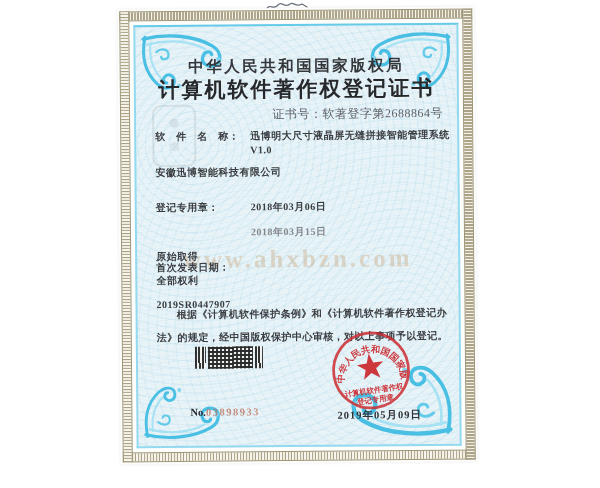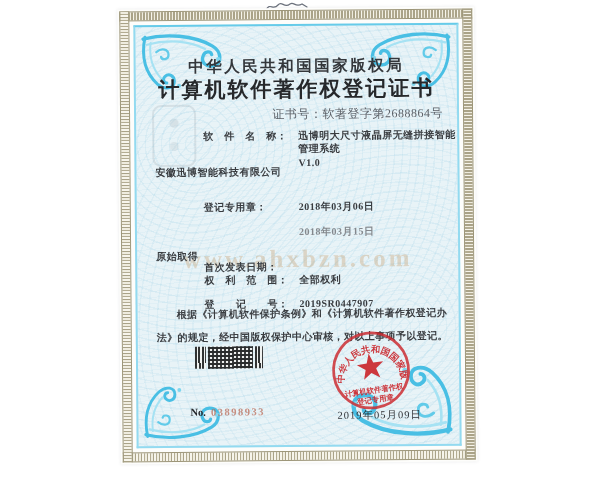--- a/index.html
+++ b/index.html
@@ -31,39 +31,39 @@
   .orn{position:absolute;left:0;top:0;width:100%;height:100%;pointer-events:none;}
 
   .authority{position:absolute;top:30px;left:0;width:100%;text-align:center;
              font-size:15.5px;font-weight:700;letter-spacing:2.5px;color:#34373b;}
   .title{position:absolute;top:49px;left:0;width:100%;text-align:center;
          font-size:21px;font-weight:700;letter-spacing:2px;color:#26282b;}
   .certno{position:absolute;top:80px;right:14px;font-size:12px;color:#5c6168;letter-spacing:.5px;}
 
   .row{position:absolute;left:19px;width:302px;display:flex;font-size:10px;font-weight:600;
        color:#393c40;letter-spacing:.5px;line-height:13px;}
-  .row .lbl{width:95px;flex:0 0 95px;padding-left:48px;}
+  .row .lbl{width:95px;flex:0 0 95px;}
   .row .val{flex:1;}
   .val2{display:block;margin-top:1px;}
 
   .statement{position:absolute;left:19px;top:276px;width:292px;font-size:10px;line-height:23px;
              text-indent:2em;color:#3a3d41;letter-spacing:.4px;font-weight:600;}
 
   .barcode{position:absolute;left:57px;top:320px;width:68px;height:22px;display:flex;opacity:.88;}
   .bc-bars{width:11px;background:repeating-linear-gradient(90deg,#191919 0 2px,#f3f3f1 2px 3.5px);}
   .bc-bars.r{width:8px;}
   .bc-noise{flex:1;margin:0 2px;background-image:
       repeating-linear-gradient(90deg,rgba(15,15,15,.9) 0 2px,rgba(255,255,255,0) 2px 4px),
       repeating-linear-gradient(0deg,#141414 0 2px,#efefed 2px 4px);}
 
   .seal{position:absolute;left:183px;top:295px;width:100px;height:100px;transform:rotate(-8deg);opacity:.93;}
-  .seal-date{position:absolute;left:199px;top:383px;font-size:10.5px;color:#2f3237;letter-spacing:1px;font-weight:400;text-align:right;}
+  .seal-date{position:absolute;left:199px;top:383px;font-size:10.5px;color:#2f3237;letter-spacing:1px;font-weight:700;text-align:right;}
 
   .serial{position:absolute;left:52px;top:380px;font-size:10.5px;color:#24262a;font-weight:600;}
-  .serial .num{color:rgba(186,102,82,.72);letter-spacing:1.5px;margin-left:5px;text-align:right;}
+  .serial .num{color:rgba(186,102,82,.72);letter-spacing:1.5px;text-align:right;}
 
   .watermark{position:absolute;left:0;top:219px;width:100%;text-align:center;font-size:25px;
              font-weight:600;letter-spacing:3px;color:rgba(196,162,118,.38);pointer-events:none;}
 
   .ghost{position:absolute;left:16px;top:78px;width:40px;height:58px;border:2px solid rgba(145,158,168,.22);
          border-radius:9px;background-image:
            radial-gradient(circle at 50% 28%, rgba(145,158,168,.20) 0 4px, rgba(0,0,0,0) 5px),
            radial-gradient(circle at 50% 68%, rgba(145,158,168,.16) 0 4px, rgba(0,0,0,0) 5px);}
 
   .handwriting{position:absolute;left:262px;top:0px;width:48px;height:13px;}
@@ -124,25 +124,23 @@
         <span class="val">2018年03月06日</span>
       </div>
       <div class="row" style="top:199px;color:#84888d;">
         <span class="lbl" style="color:#393c40;margin-top:35px;">首次发表日期：</span>
         <span class="val">2018年03月15日</span>
       </div>
       <div class="row" style="top:223px;">
         <span class="val">原始取得</span>
       </div>
       <div class="row" style="top:247px;">
-        <span class="lbl">权　利　范　围：</span>
         <span class="val">全部权利</span>
       </div>
       <div class="row" style="top:271px;">
-        <span class="lbl">登　　记　　号：</span>
         <span class="val">2019SR0447907</span>
       </div>
 
       <div class="statement">根据《计算机软件保护条例》和《计算机软件著作权登记办法》的规定，经中国版权保护中心审核，对以上事项予以登记。</div>
 
       <div class="barcode">
         <div class="bc-bars"></div>
         <div class="bc-noise"></div>
         <div class="bc-bars r"></div>
       </div>

